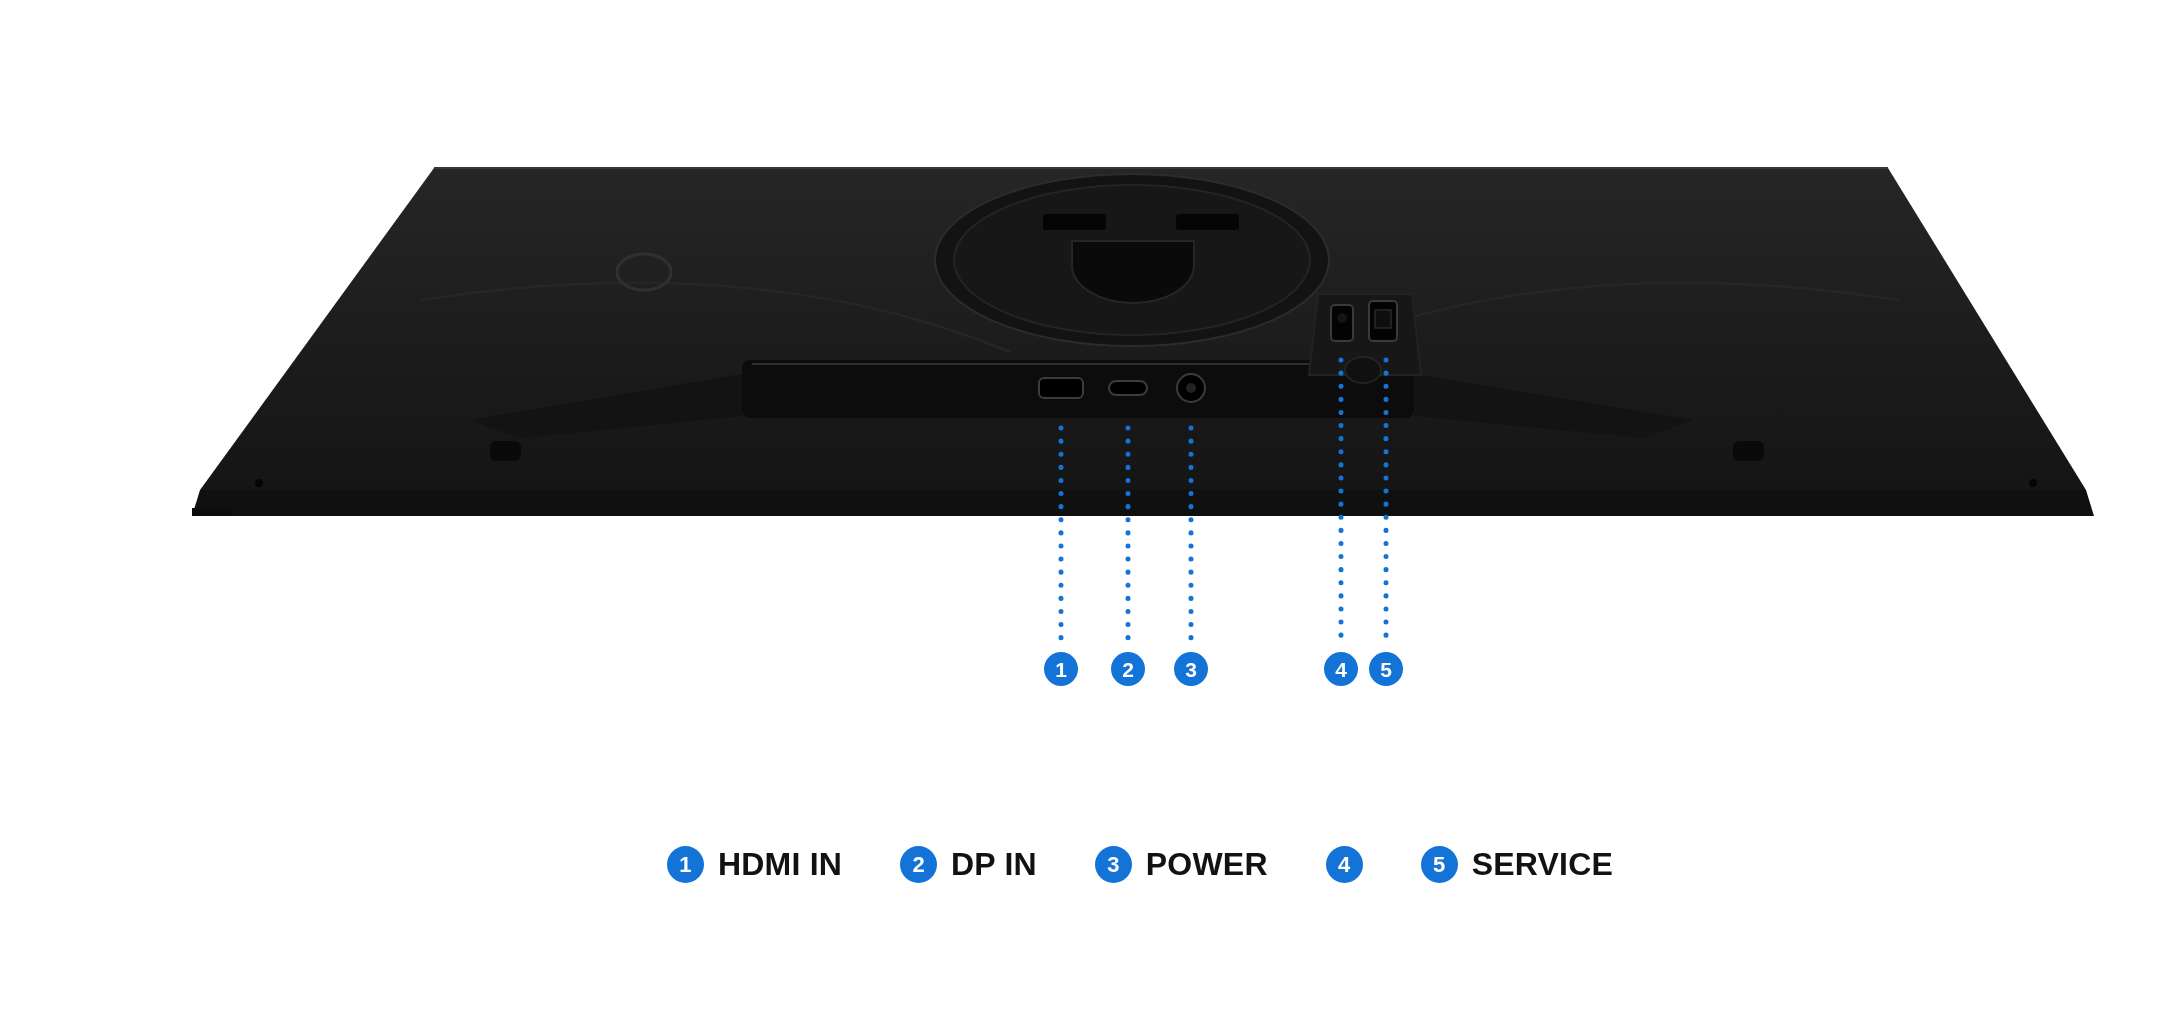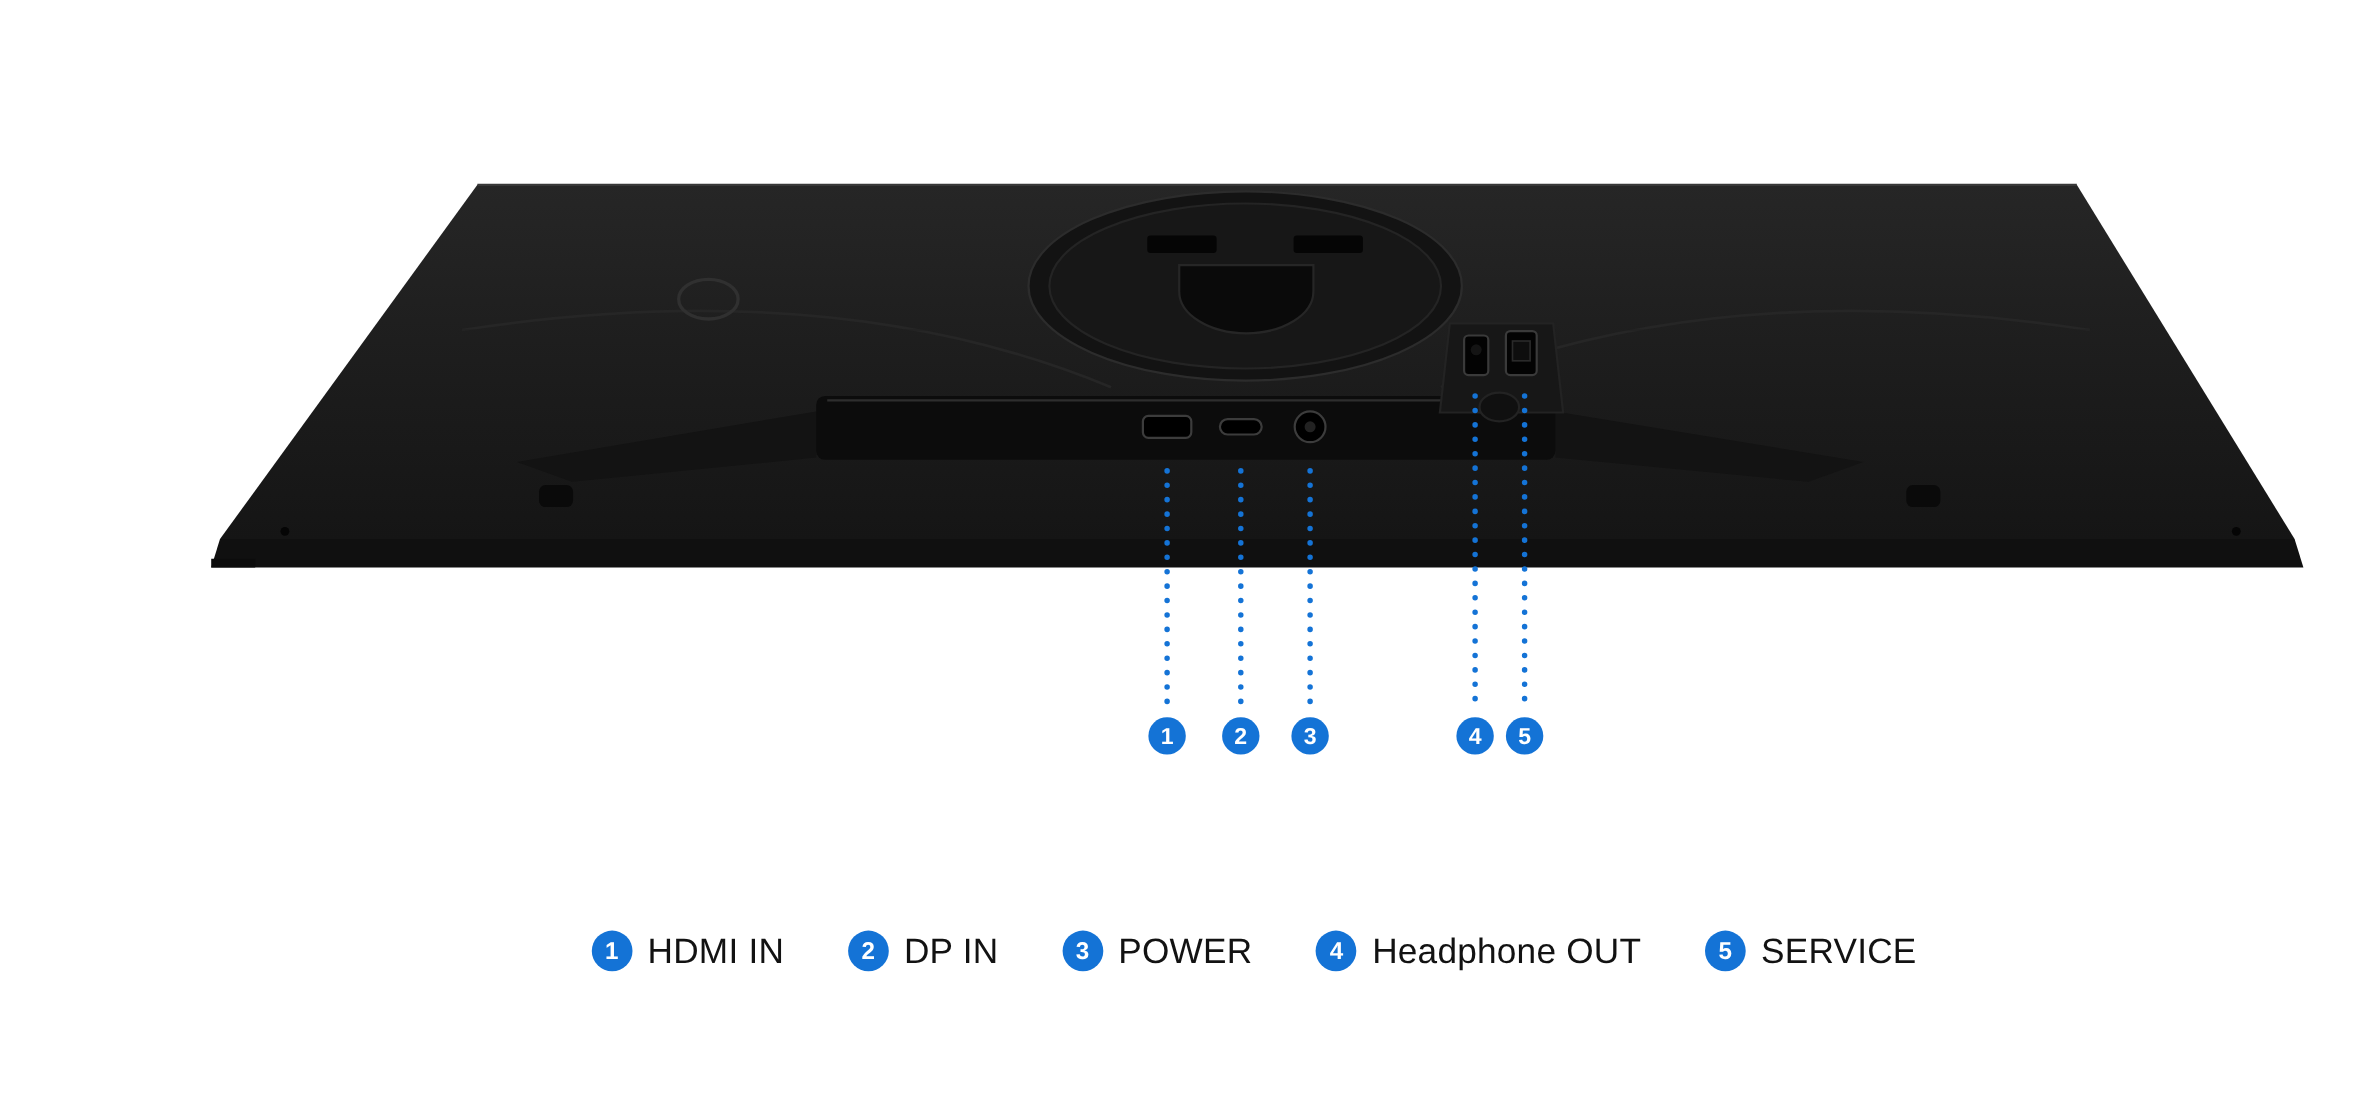--- a/index.html
+++ b/index.html
@@ -56,21 +56,21 @@
     background: var(--accent, #1473d6);
     color: #ffffff;
     font-weight: bold;
     font-size: 22px;
     display: flex; align-items: center; justify-content: center;
     flex: 0 0 auto;
     line-height: 1;
   }
   .legend-label {
     font-size: 32px;
-    font-weight: 400;
+    font-weight: 700;
     color: #121212;
     letter-spacing: 0.2px;
     white-space: nowrap;
   }
 </style>
 </head>
 <body>
 
 <div class="page">
 
@@ -158,21 +158,20 @@
         <span class="legend-label">DP IN</span>
       </div>
 
       <div class="legend-item">
         <div class="badge">3</div>
         <span class="legend-label">POWER</span>
       </div>
 
       <div class="legend-item">
         <div class="badge">4</div>
-        <span class="legend-label">Headphone OUT</span>
       </div>
 
       <div class="legend-item">
         <div class="badge">5</div>
         <span class="legend-label">SERVICE</span>
       </div>
 
     </div>
   </div>
 

